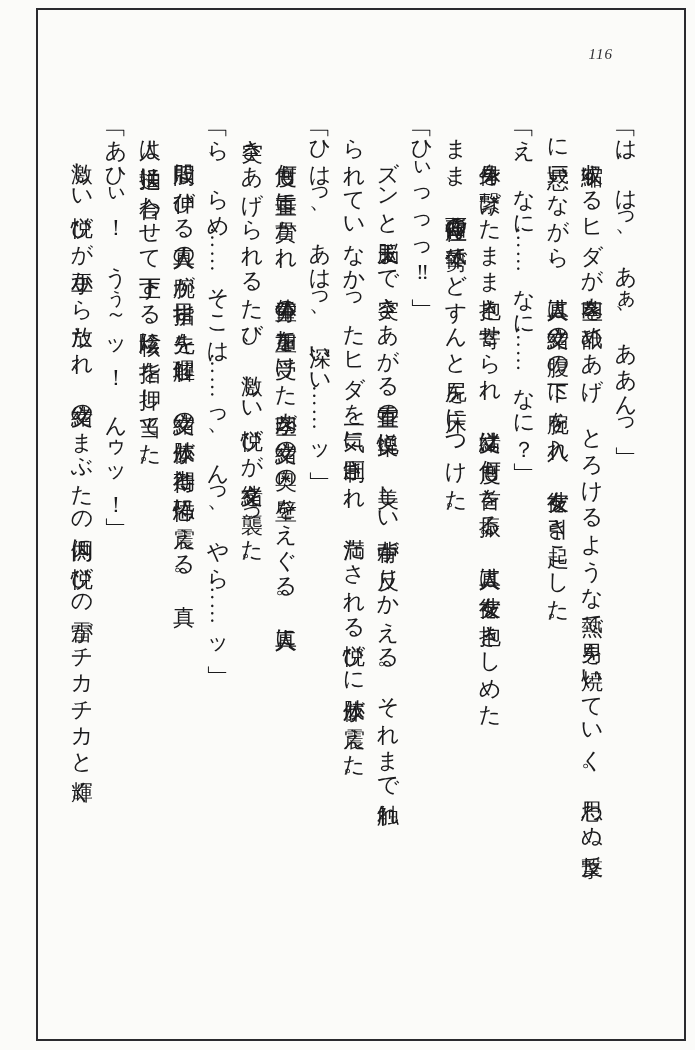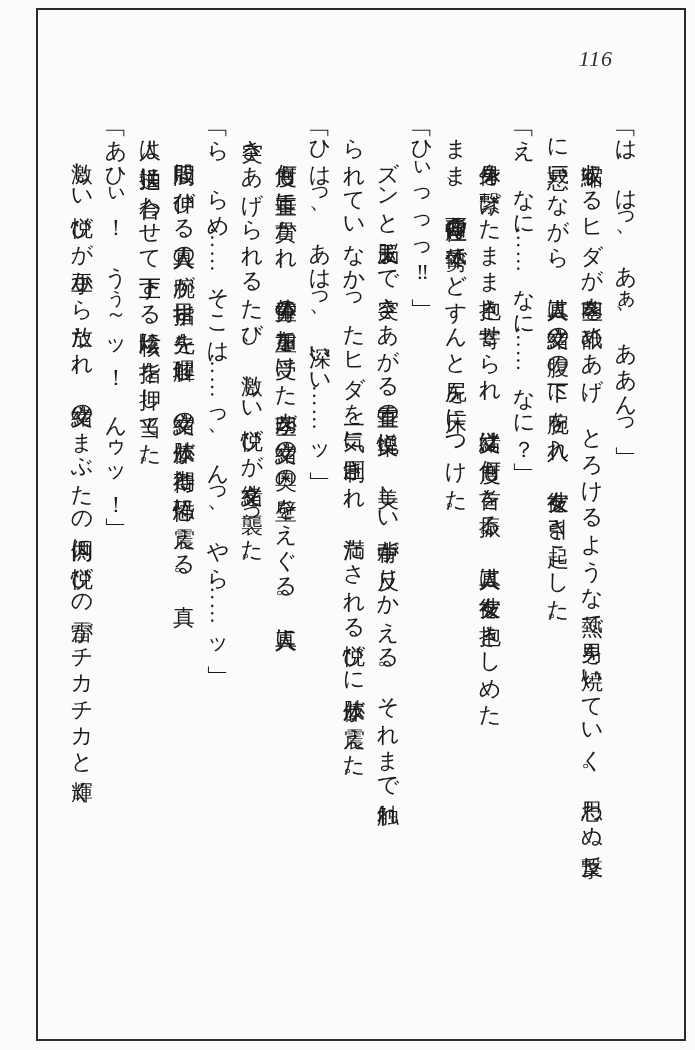--- a/index.html
+++ b/index.html
@@ -21,21 +21,21 @@
     right: 9px;
     bottom: 9px;
     border: 2px solid #2a2a2e;
     box-sizing: border-box;
     pointer-events: none;
   }
   .page-number {
     position: absolute;
     top: 46px;
     right: 82px;
-    font-size: 22px;
+    font-size: 15px;
     font-style: italic;
     color: #2f2f33;
     letter-spacing: 1px;
     font-family: "Liberation Serif", "DejaVu Serif", serif;
   }
   .text-block {
     position: absolute;
     top: 123px;
     right: 52px;
     height: 892px;

